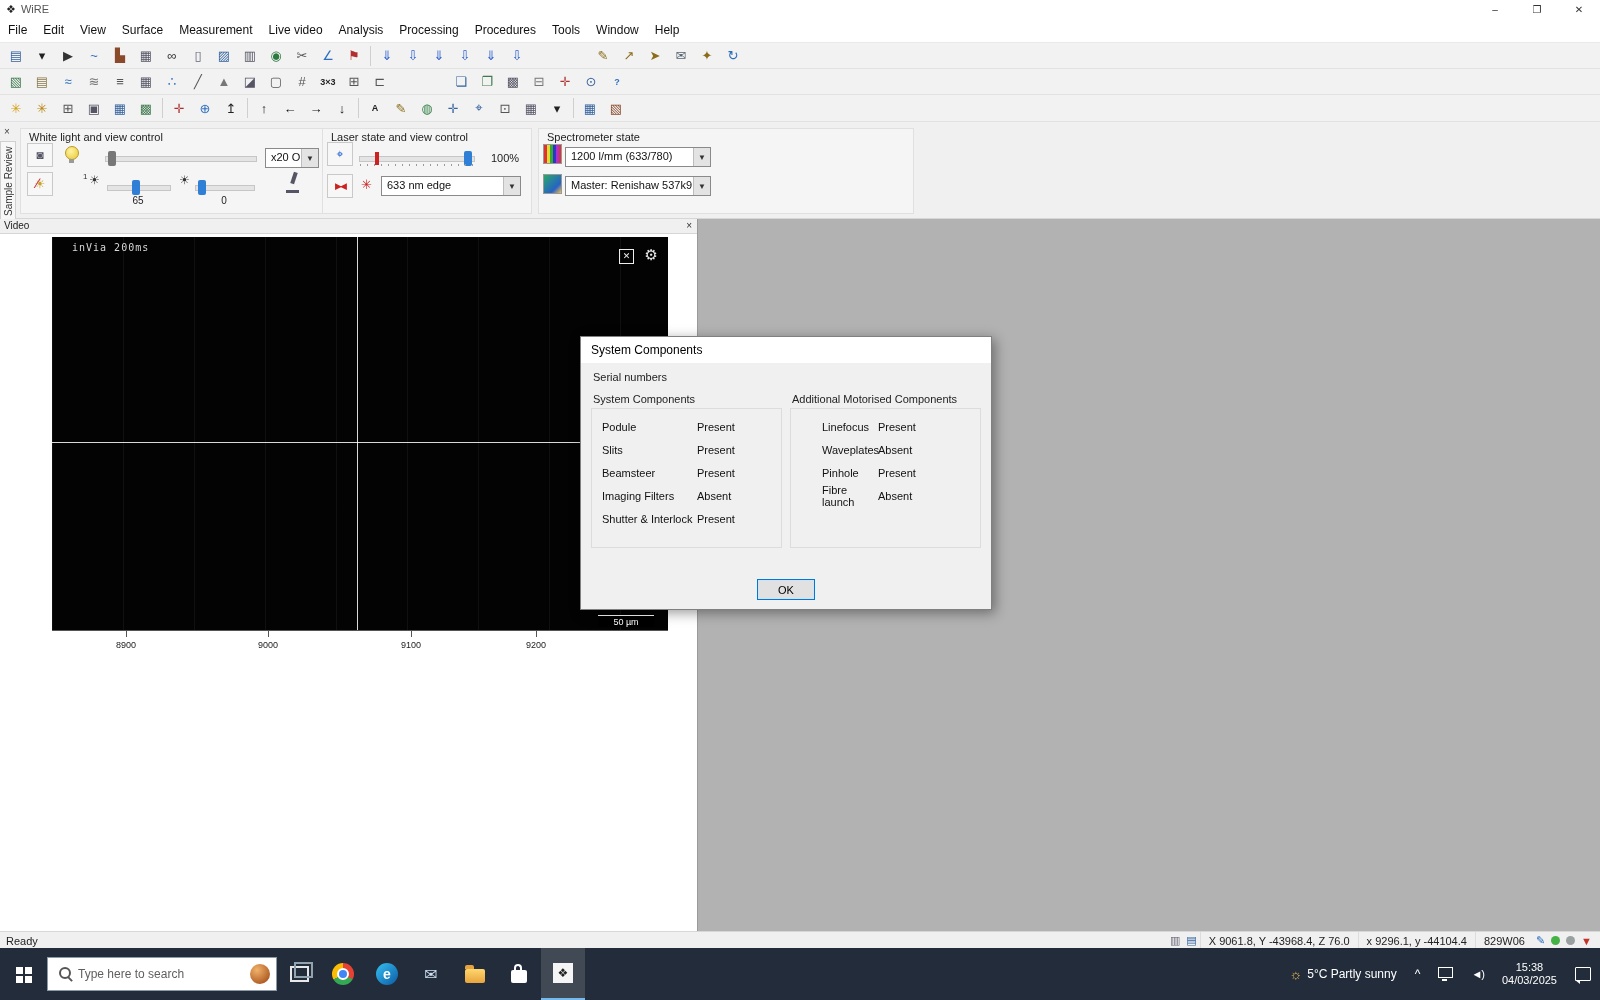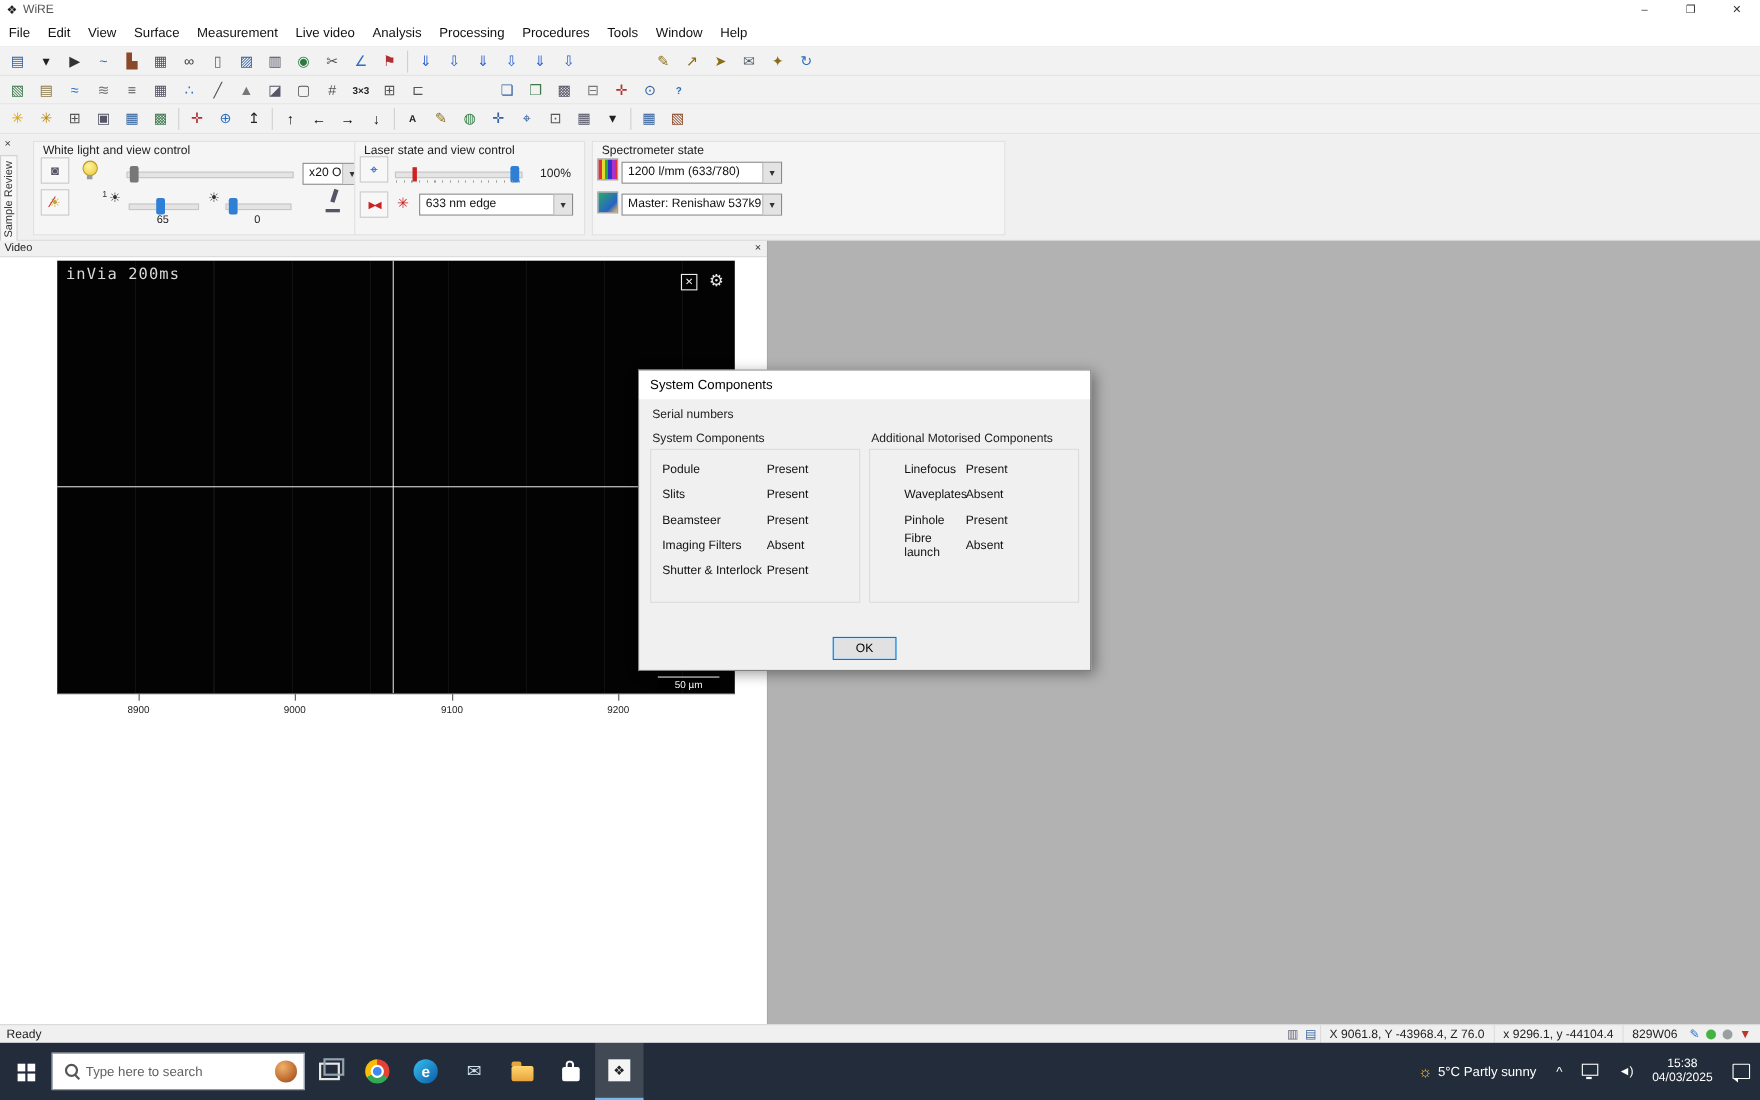--- a/index.html
+++ b/index.html
@@ -28,21 +28,21 @@
   .tb-gap{height:1px;}
 
   
   .dockarea{position:absolute;left:0;top:122px;right:0;height:96px;background:#f0f0f0;border-bottom:1px solid #d6d6d6;}
   .dock-close{position:absolute;left:2px;top:5px;width:10px;height:10px;font-size:10px;line-height:10px;color:#444;text-align:center;}
   .side-tab{position:absolute;left:0;top:19px;width:14px;height:78px;background:#f7f7f7;border:1px solid #d0d0d0;
     writing-mode:vertical-rl;transform:rotate(180deg);display:flex;align-items:center;justify-content:center;
     font-size:10px;color:#333;}
   .grp{position:absolute;top:6px;height:84px;background:#f5f5f5;border:1px solid #e0e0e0;}
   .grp-title{position:absolute;top:2px;left:8px;font-size:11px;color:#222;white-space:nowrap;}
-  .grp.wl{left:30px;width:303px;}
+  .grp.wl{left:20px;width:303px;}
   .grp.laser{left:322px;width:208px;}
   .grp.spec{left:538px;width:374px;}
 
   .mini-btn{position:absolute;width:24px;height:22px;background:#f7f7f7;border:1px solid #c9c9c9;display:flex;align-items:center;justify-content:center;font-size:12px;}
   .bulb{position:absolute;width:12px;height:12px;border-radius:50%;background:radial-gradient(circle at 40% 35%,#fff3a0,#e8c832);border:1px solid #b89a20;}
   .bulb::after{content:"";position:absolute;left:3px;bottom:-4px;width:5px;height:4px;background:#9a9a9a;}
   .sun{position:absolute;font-size:12px;color:#333;}
   .nd1{position:absolute;font-size:8px;color:#333;}
   .sun-off{position:relative;font-size:12px;color:#c9a227;}
   .sun-off::after{content:"∕";position:absolute;left:2px;top:-2px;color:#c23;font-size:14px;}
@@ -70,21 +70,21 @@
 
   
   .video-panel{position:absolute;left:0;top:219px;width:697px;height:712px;background:#fff;border-right:1px solid #9a9a9a;}
   .vheader{position:relative;height:14px;background:#f0f0f0;border-bottom:1px solid #d5d5d5;font-size:10px;color:#222;}
   .vheader .vtitle{position:absolute;left:4px;top:1px;}
   .vclose{position:absolute;right:5px;top:1px;font-size:10px;color:#333;}
   .vbody{position:relative;height:697px;background:#fff;}
   .plot{position:absolute;left:52px;top:3px;width:616px;height:393px;background:#030303;
     background-image:repeating-linear-gradient(90deg,rgba(255,255,255,0.05) 0 1px,transparent 1px 71px);
     border-bottom:1px solid #555;}
-  .overlay-label{position:absolute;left:8px;top:5px;color:#d8d8d8;font-family:"DejaVu Sans Mono",monospace;font-size:14px;letter-spacing:1px;}
+  .overlay-label{position:absolute;left:20px;top:5px;color:#d8d8d8;font-family:"DejaVu Sans Mono",monospace;font-size:10px;letter-spacing:1px;}
   .cross-v{position:absolute;left:305px;top:0;bottom:0;width:1px;background:rgba(255,255,255,0.85);}
   .cross-h{position:absolute;left:0;right:0;top:205px;height:1px;background:rgba(255,255,255,0.85);}
   .vfull{position:absolute;right:34px;top:12px;width:13px;height:13px;border:1px solid #eee;color:#eee;font-size:9px;line-height:12px;text-align:center;}
   .vgear{position:absolute;right:10px;top:9px;color:#e8e8e8;font-size:15px;}
   .scalebar{position:absolute;right:14px;bottom:3px;width:56px;text-align:center;color:#fff;font-size:9px;border-top:1px solid #fff;padding-top:1px;background:rgba(0,0,0,0.6);}
   .yaxis{position:absolute;left:0;top:3px;width:48px;height:393px;}
   .ytick{position:absolute;right:4px;font-size:9px;color:#222;white-space:nowrap;}
   .xaxis{position:absolute;left:52px;top:396px;width:616px;height:24px;}
   .xtick{position:absolute;top:10px;width:48px;margin-left:-24px;text-align:center;font-size:9px;color:#222;}
   .xtick::before{content:"";position:absolute;left:50%;top:-9px;width:1px;height:6px;background:#555;}
@@ -347,21 +347,21 @@
         <span class="vfull" data-name="fullscreen-icon">✕</span>
         <span class="vgear" data-name="gear-icon">⚙</span>
         <div class="cross-v" data-name="crosshair-vertical"></div>
         <div class="cross-h" data-name="crosshair-horizontal"></div>
         <div class="scalebar" data-name="scale-bar">50 µm</div>
       </div>
       <div class="xaxis" data-name="video-x-axis">
           <div class="xtick" data-name="x-tick-label" style="left: 74px;">8900</div>
           <div class="xtick" data-name="x-tick-label" style="left: 216px;">9000</div>
           <div class="xtick" data-name="x-tick-label" style="left: 359px;">9100</div>
-          <div class="xtick" data-name="x-tick-label" style="left: 510px;">9200</div>
+          <div class="xtick" data-name="x-tick-label" style="left: 484px;">9200</div>
         </div>
     </div>
   </div>
 
   <div class="dialog" data-name="system-components-dialog">
     <div class="dlg-title" data-name="dialog-title-bar">System Components</div>
     <div class="dlg-body" data-name="dialog-body">
       <div class="grp-label" data-name="serial-numbers-label">Serial numbers</div>
       <div class="cols">
         <div class="col">

